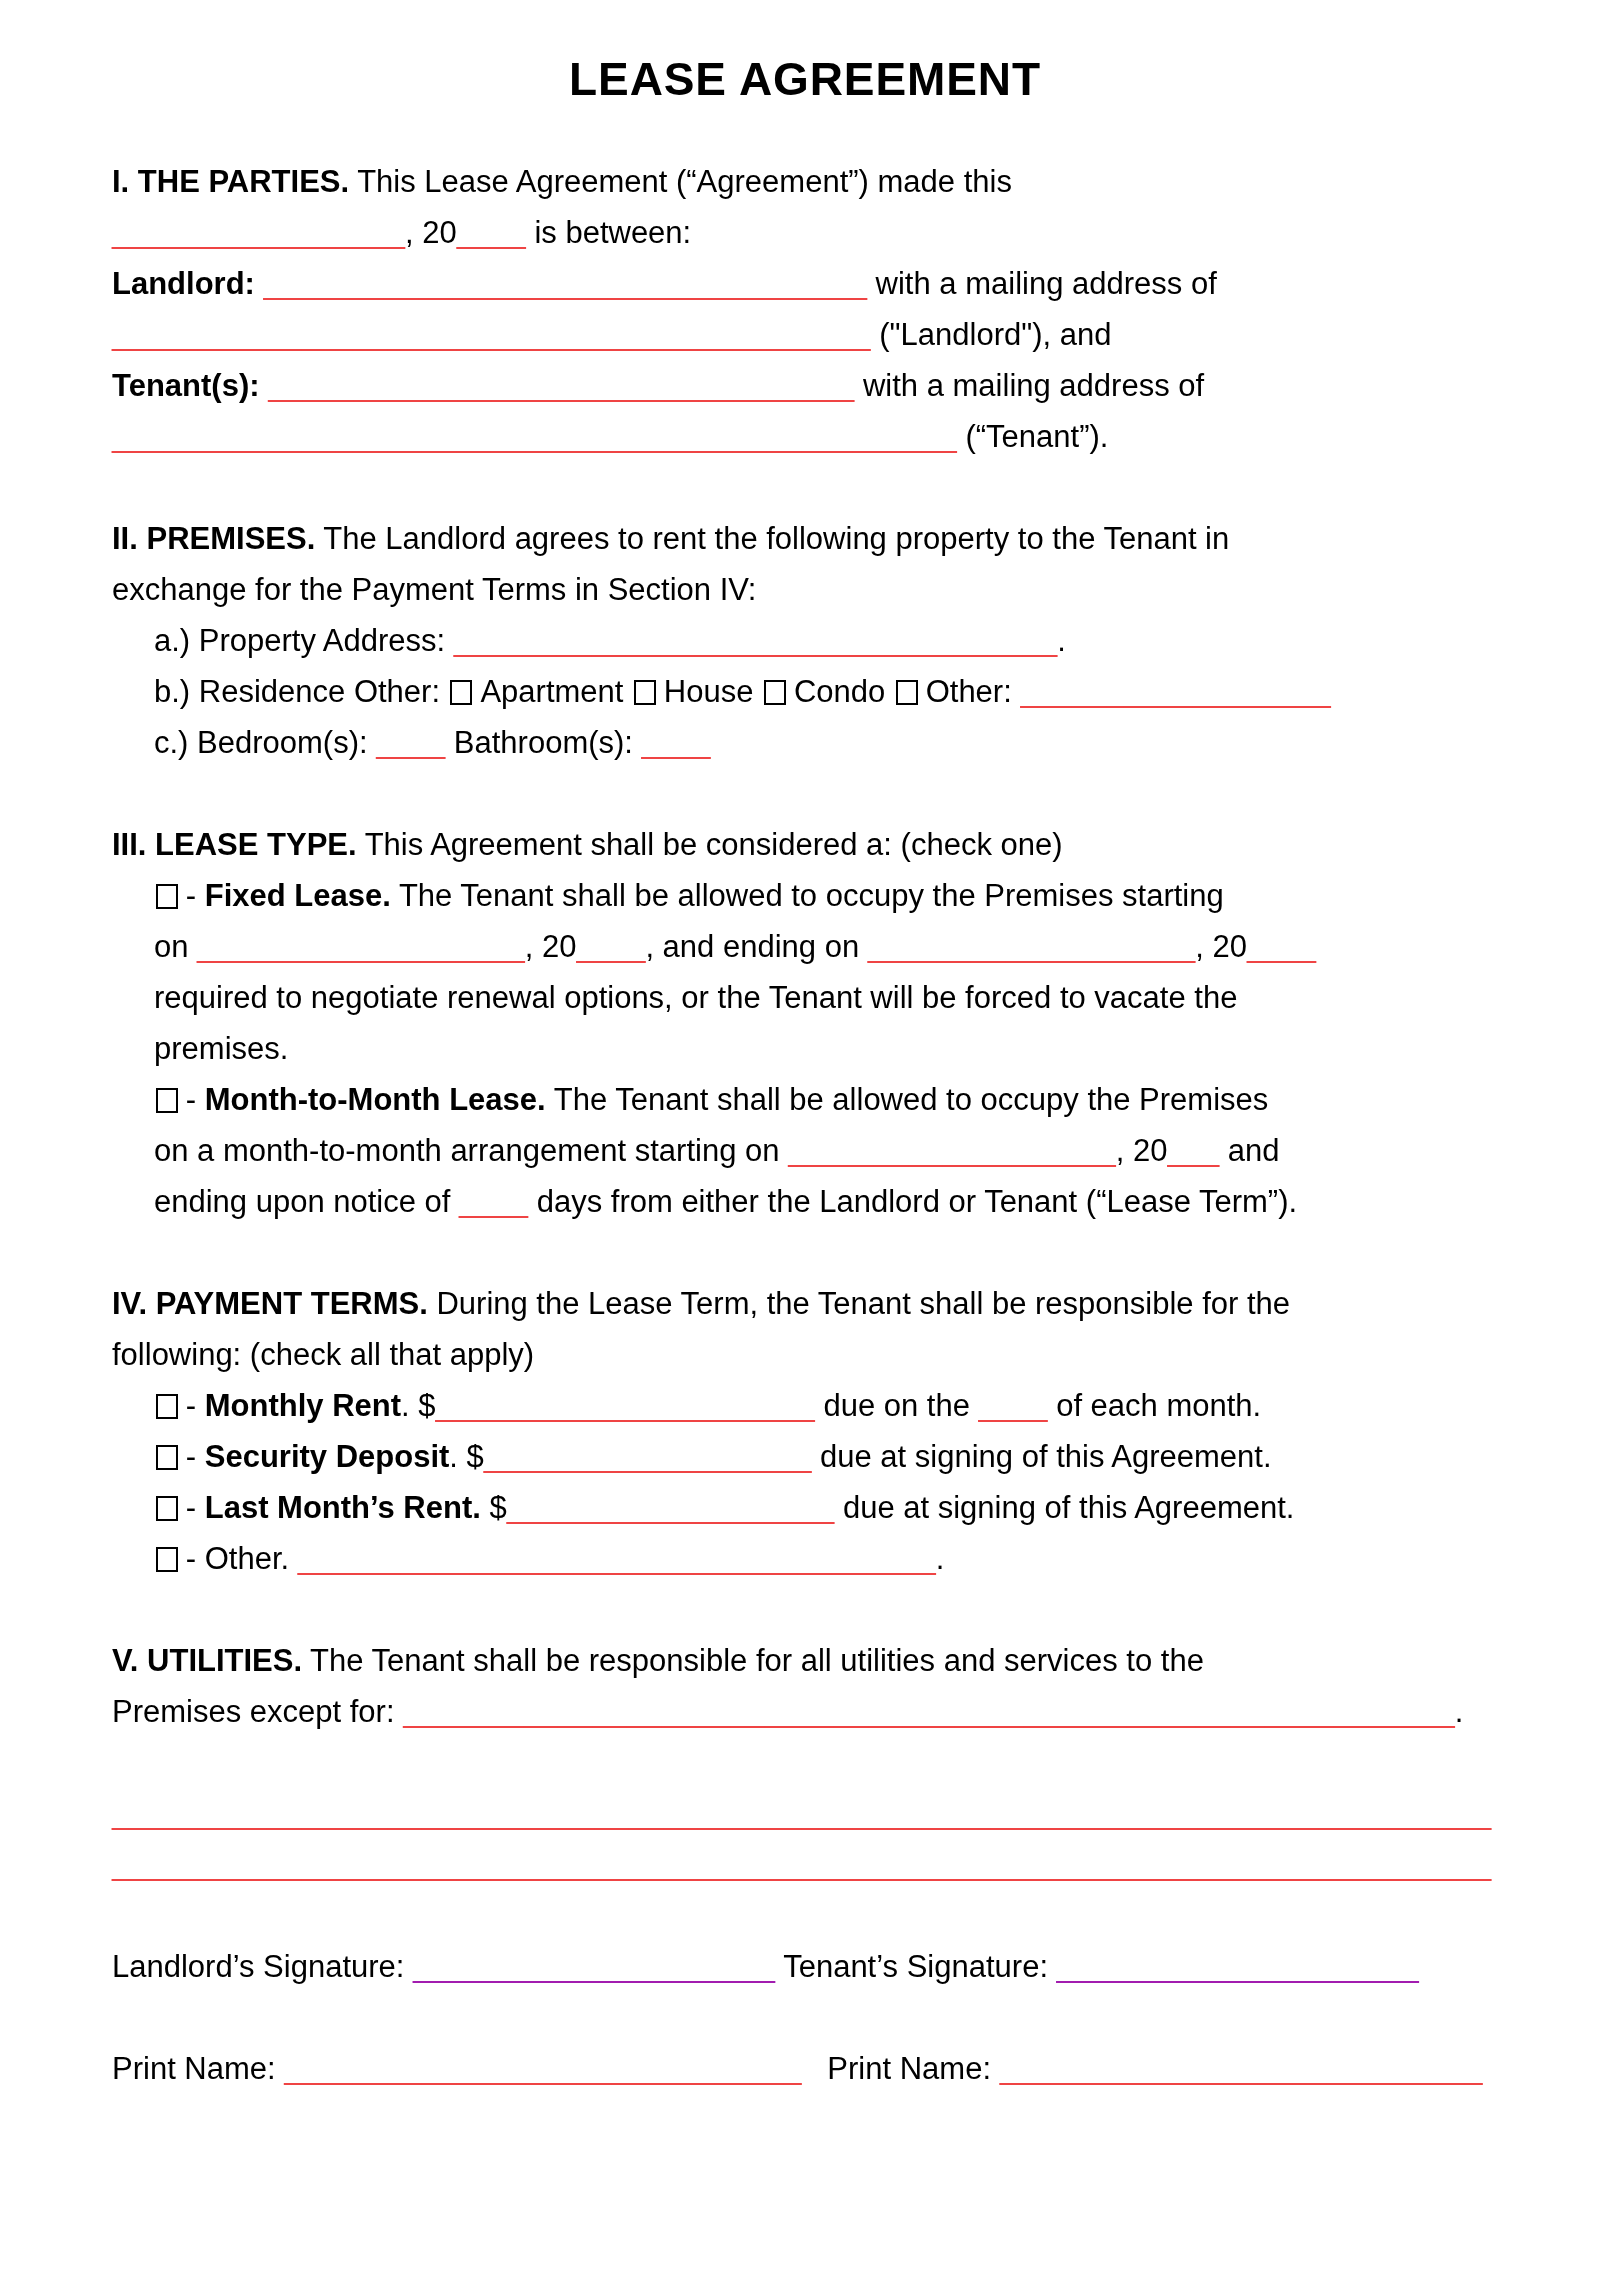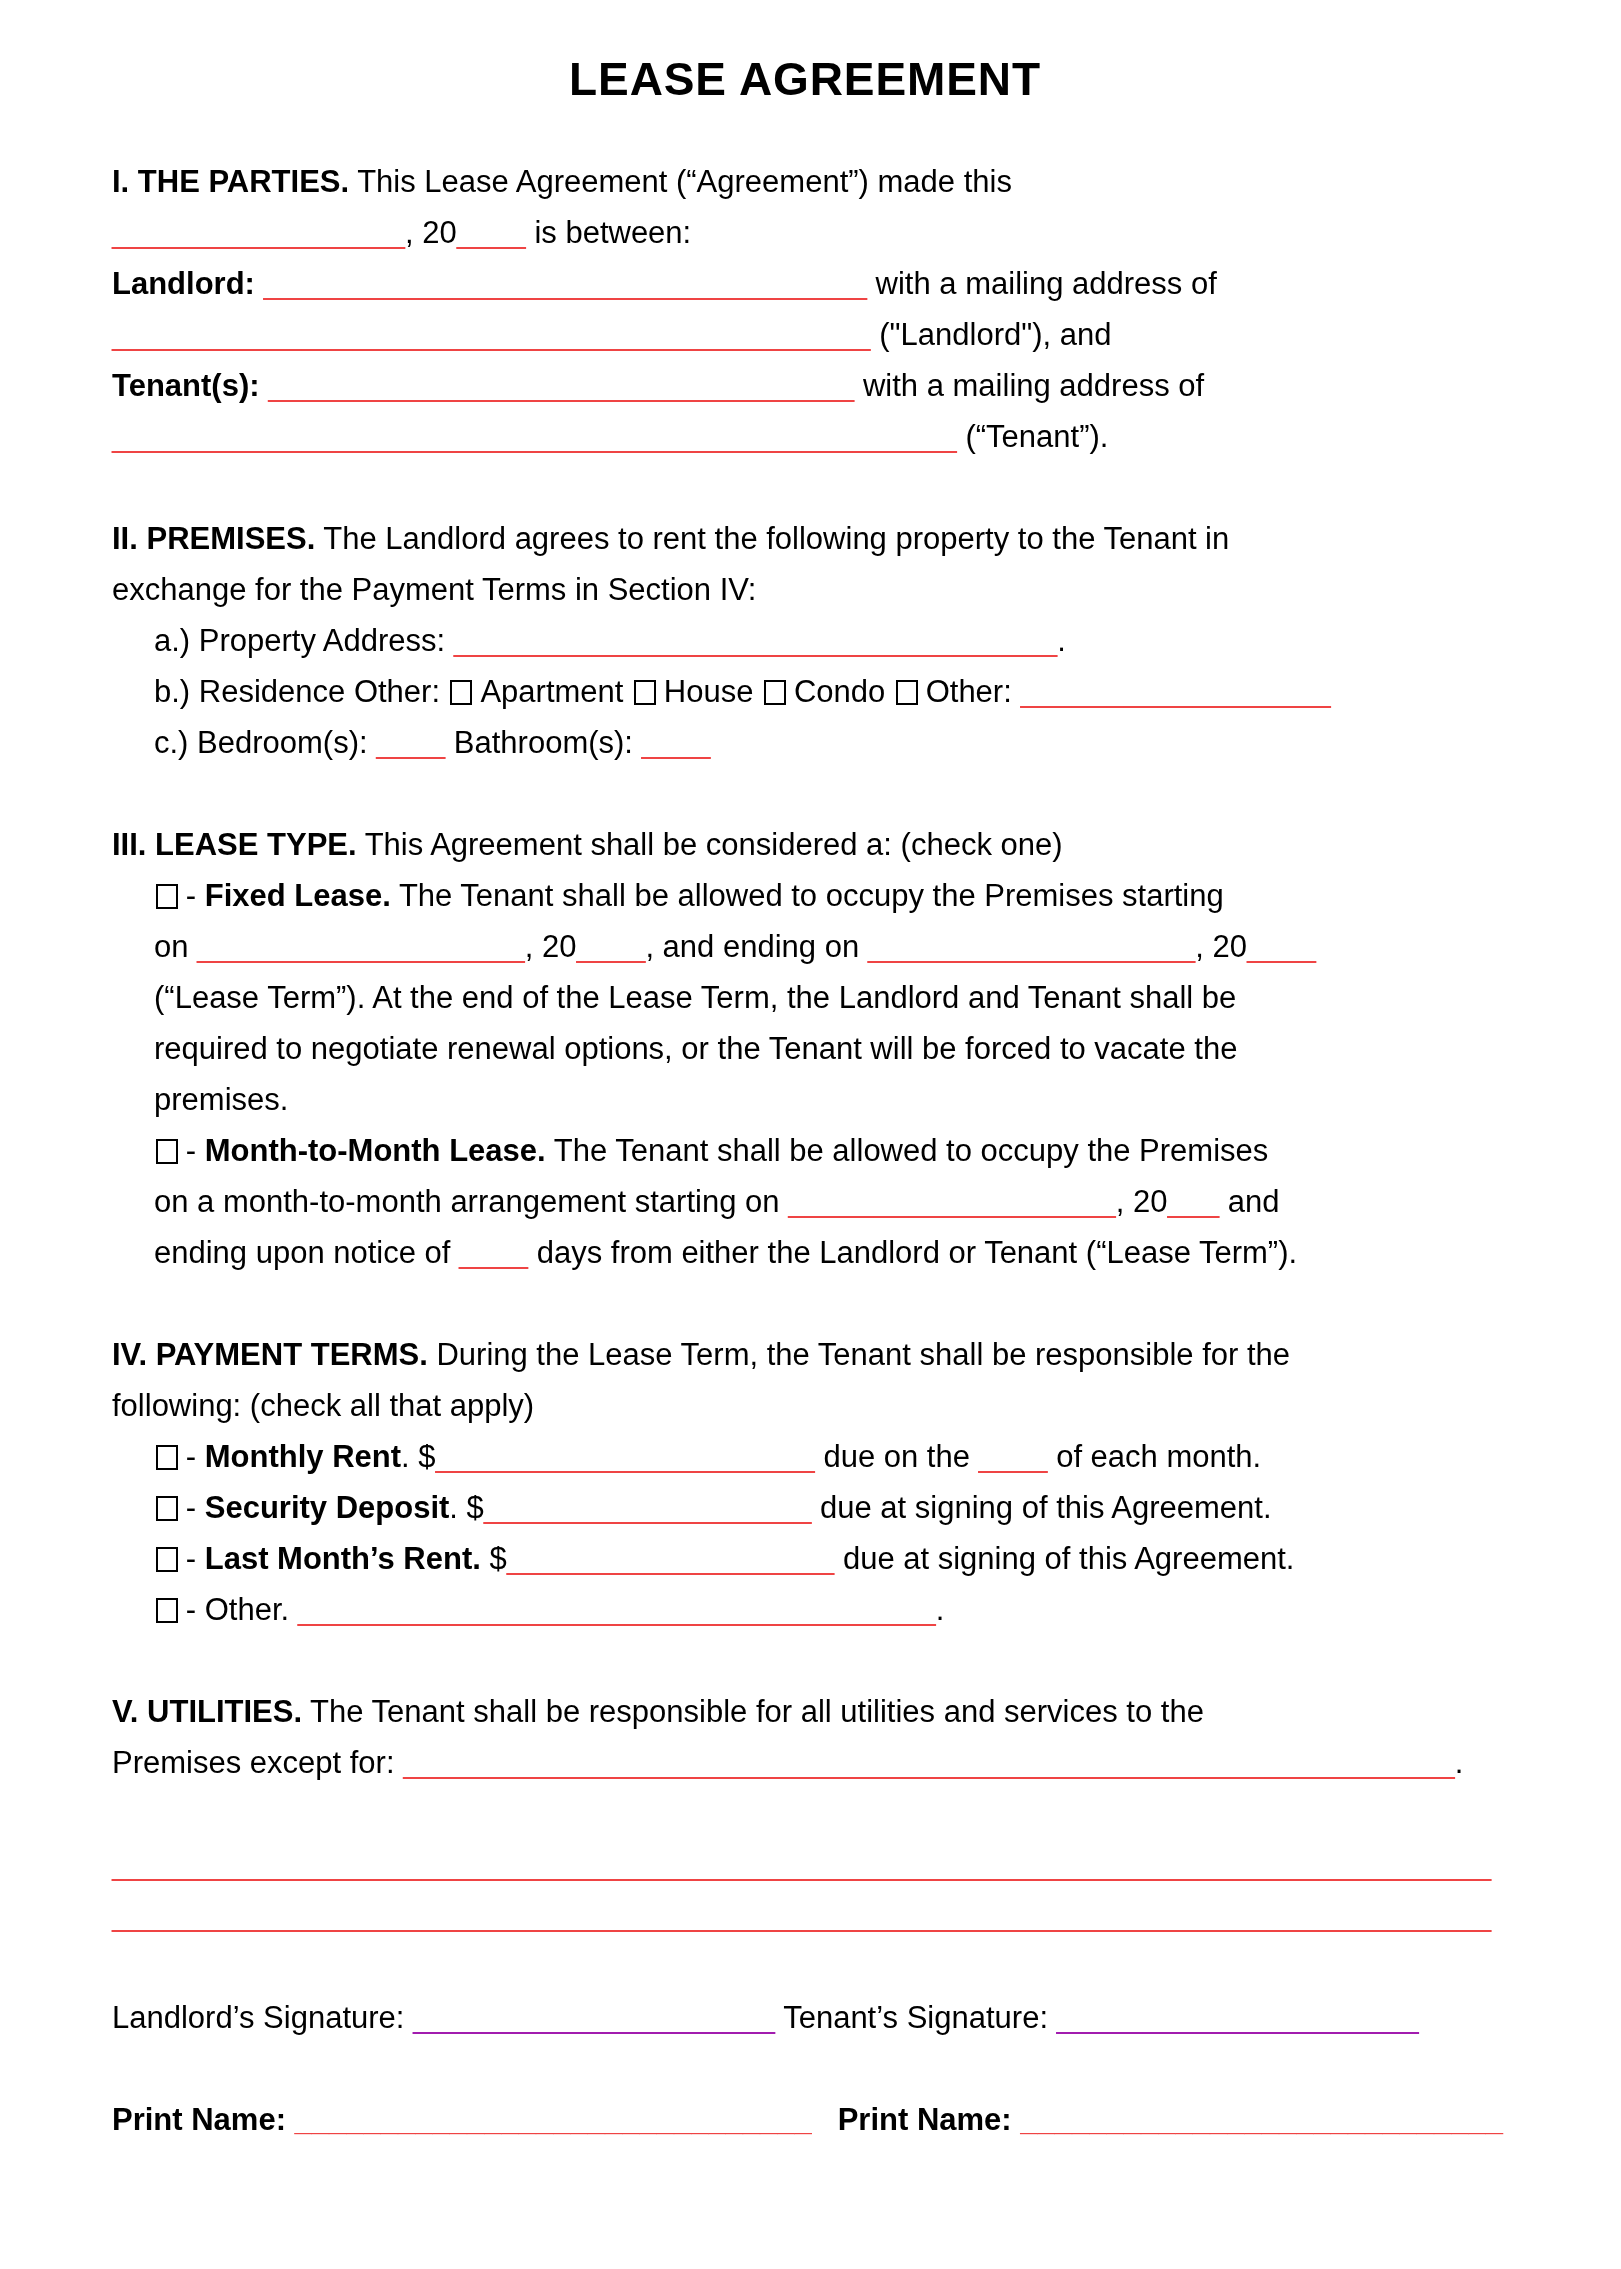--- a/index.html
+++ b/index.html
@@ -22,21 +22,21 @@
   }
   .title {
     font-size: 46px;
     font-weight: 700;
     text-align: center;
     line-height: 57px;
     margin: 0 -55px 48px -124px;
     letter-spacing: 0.9px;
   }
   .block { margin: 0 0 51px 0; }
-  .block:last-child { margin-bottom: 16px; font-weight: bold; }
+  .block:last-child { margin-bottom: 16px; }
   .line { white-space: pre; }
   .line.ind { margin-left: 42px; }
   .b { font-weight: 700; }
   .blank { color: #ef4444; }
   .blank.blue { color: #a21caf; }
   .checkbox {
     display: inline-block;
     width: 22px;
     height: 25px;
     box-sizing: border-box;
@@ -64,21 +64,20 @@
         <div class="line"><span class="b">II. PREMISES.</span><span> The Landlord agrees to rent the following property to the Tenant in</span></div>
         <div class="line"><span>exchange for the Payment Terms in Section IV:</span></div>
         <div class="line ind"><span>a.) Property Address: </span><span class="blank">___________________________________</span><span>.</span></div>
         <div class="line ind"><span>b.) Residence Other: </span><span class="checkbox"></span><span>Apartment </span><span class="checkbox"></span><span>House </span><span class="checkbox"></span><span>Condo </span><span class="checkbox"></span><span>Other: </span><span class="blank">__________________</span></div>
         <div class="line ind"><span>c.) Bedroom(s): </span><span class="blank">____</span><span> Bathroom(s): </span><span class="blank">____</span></div>
       </div>
       <div class="block">
         <div class="line"><span class="b">III. LEASE TYPE.</span><span> This Agreement shall be considered a: (check one)</span></div>
         <div class="line ind"><span class="checkbox"></span><span>- </span><span class="b">Fixed Lease.</span><span> The Tenant shall be allowed to occupy the Premises starting</span></div>
         <div class="line ind"><span>on </span><span class="blank">___________________</span><span>, 20</span><span class="blank">____</span><span>, and ending on </span><span class="blank">___________________</span><span>, 20</span><span class="blank">____</span></div>
-        <div class="line ind"><span>(“Lease Term”). At the end of the Lease Term, the Landlord and Tenant shall be</span></div>
         <div class="line ind"><span>required to negotiate renewal options, or the Tenant will be forced to vacate the</span></div>
         <div class="line ind"><span>premises.</span></div>
         <div class="line ind"><span class="checkbox"></span><span>- </span><span class="b">Month-to-Month Lease.</span><span> The Tenant shall be allowed to occupy the Premises</span></div>
         <div class="line ind"><span>on a month-to-month arrangement starting on </span><span class="blank">___________________</span><span>, 20</span><span class="blank">___</span><span> and</span></div>
         <div class="line ind"><span>ending upon notice of </span><span class="blank">____</span><span> days from either the Landlord or Tenant (“Lease Term”).</span></div>
       </div>
       <div class="block">
         <div class="line"><span class="b">IV. PAYMENT TERMS.</span><span> During the Lease Term, the Tenant shall be responsible for the</span></div>
         <div class="line"><span>following: (check all that apply)</span></div>
         <div class="line ind"><span class="checkbox"></span><span>- </span><span class="b">Monthly Rent</span><span>. $</span><span class="blank">______________________</span><span> due on the </span><span class="blank">____</span><span> of each month.</span></div>

